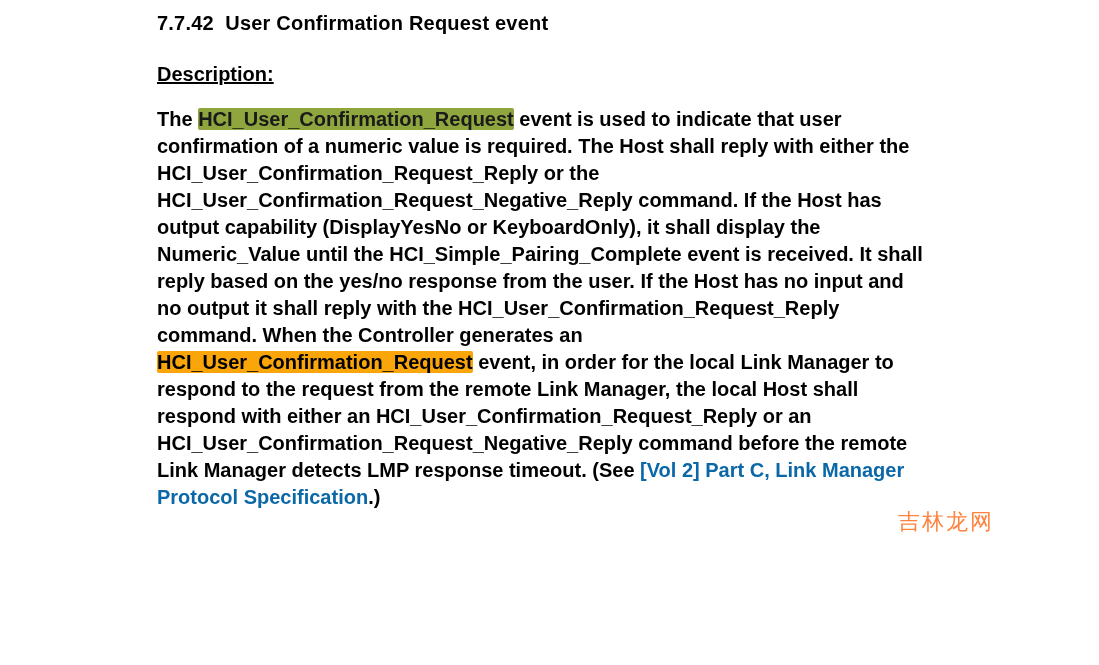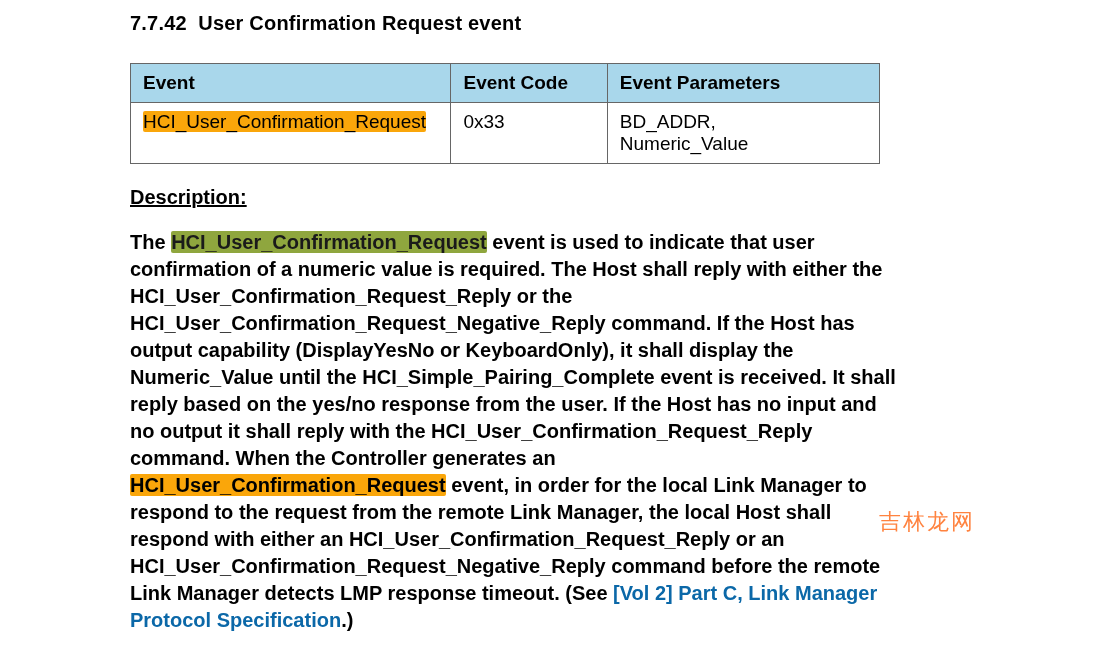--- a/index.html
+++ b/index.html
@@ -11,20 +11,21 @@
     width: 1099px;
     height: 665px;
     overflow: hidden;
     box-sizing: border-box;
   }
   .page {
     padding: 0 0 0 130px;
     box-sizing: border-box;
     position: relative;
     width: 987px;
+    margin-left: 27px;
   }
   .section-heading {
     font-weight: bold;
     font-size: 20px;
     margin-top: 12px;
     margin-bottom: 28px;
     letter-spacing: 0.2px;
   }
   table.event-table {
     border-collapse: collapse;
@@ -66,62 +67,41 @@
     width: 770px;
     overflow-wrap: normal;
     font-weight: bold;
   }
   .body-text a, .link {
     color: #0b68a8;
     text-decoration: none;
   }
   .watermark {
     position: absolute;
-    right: 12px;
+    right: 20px;
     top: 495px;
     color: #ff5a00;
     font-family: "PingFang SC","Microsoft YaHei",sans-serif;
     font-size: 22px;
     font-weight: 500;
     letter-spacing: 2px;
     opacity: 0.75;
     pointer-events: none;
   }
 </style>
 </head>
 <body>
 
 <div class="page">
 
   <div class="section-heading">
     <span>7.7.42</span>&nbsp;
     <span>User Confirmation Request event</span>
   </div>
 
-  <table class="event-table">
-    <thead>
-      <tr>
-        <th class="col-event">Event</th>
-        <th class="col-code">Event Code</th>
-        <th class="col-params">Event Parameters</th>
-      </tr>
-    </thead>
-    <tbody>
-      <tr>
-        <td>
-          <span class="hl-orange">HCI_User_Confirmation_Request</span>
-        </td>
-        <td>0x33</td>
-        <td>
-          <div>BD_ADDR,</div>
-          <div>Numeric_Value</div>
-        </td>
-      </tr>
-    </tbody>
-  </table>
 
   <div class="desc-label">Description:</div>
 
   <div class="body-text">
     <span>The </span><span class="hl-green">HCI_User_Confirmation_Request</span><span> event is used to indicate that user confirmation of a numeric value is required. The Host shall reply with either the HCI_User_Confirmation_Request_Reply or the HCI_User_Confirmation_Request_Negative_Reply command. If the Host has output capability (DisplayYesNo or KeyboardOnly), it shall display the Numeric_Value until the HCI_Simple_Pairing_Complete event is received. It shall reply based on the yes/no response from the user. If the Host has no input and no output it shall reply with the HCI_User_Confirmation_Request_Reply command. When the Controller generates an </span><br><span class="hl-orange">HCI_User_Confirmation_Request</span><span> event, in order for the local Link Manager to respond to the request from the remote Link Manager, the local Host shall respond with either an HCI_User_Confirmation_Request_Reply or an HCI_User_Confirmation_Request_Negative_Reply command before the remote Link Manager detects LMP response timeout. (See </span><a href="#" class="link">[Vol 2] Part C, Link Manager Protocol Specification</a><span>.)</span>
   </div>
 
   <div class="watermark">吉林龙网</div>
 
 </div>

